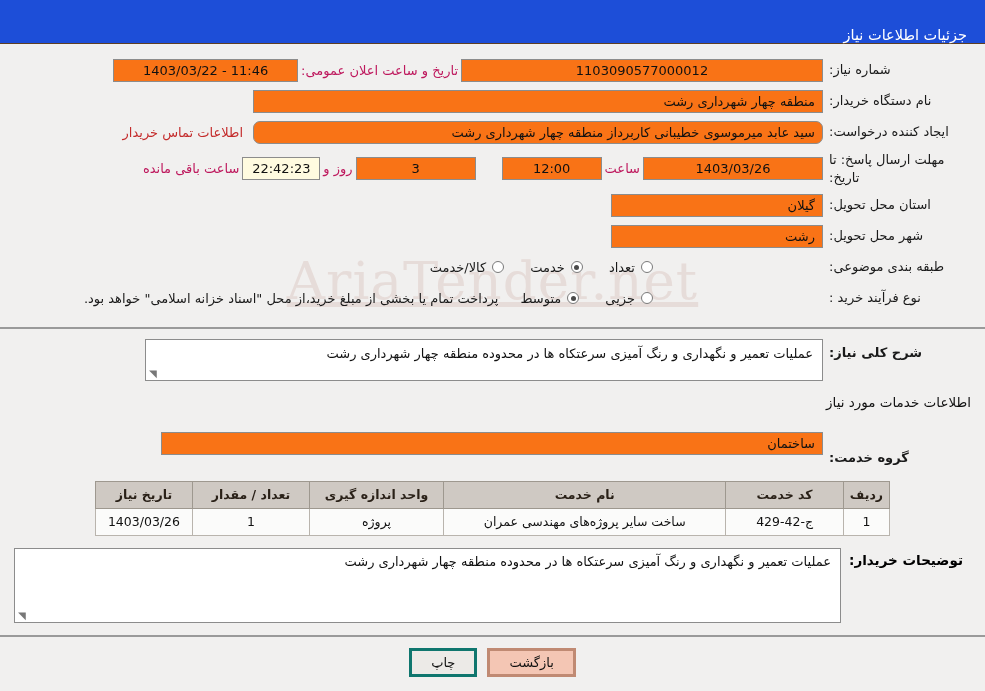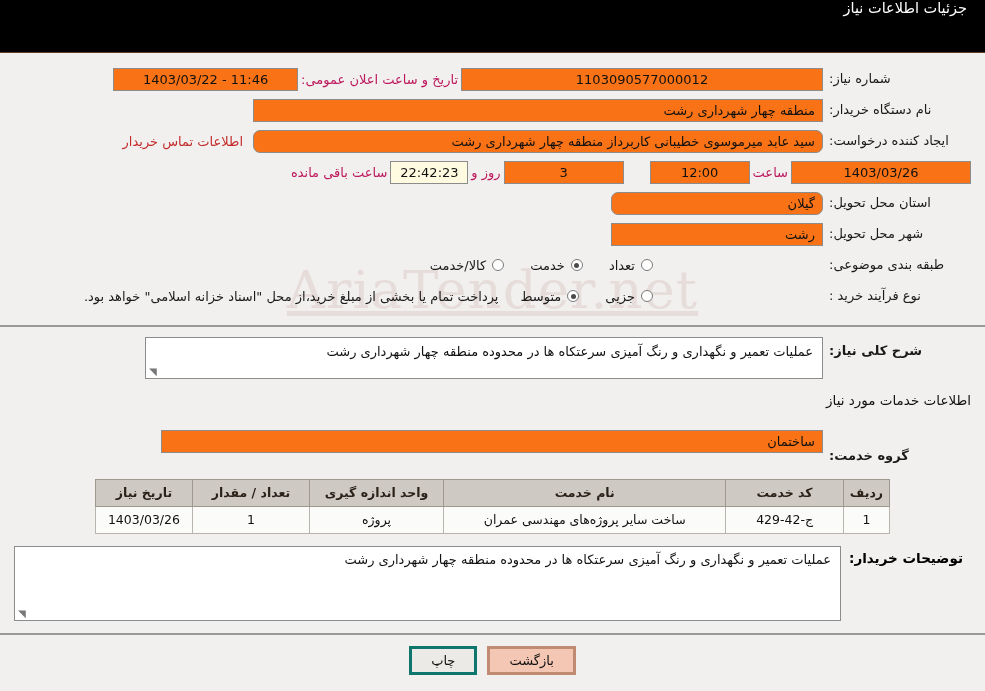--- a/index.html
+++ b/index.html
@@ -11,25 +11,25 @@
     direction: rtl;
   }
   #page {
     position: relative;
     width: 985px; height: 691px;
     background: #f1f0ef;
     overflow: hidden;
   }
   
   .header {
-    height: 53px;
-    background: #000000;
+    height: 44px;
+    background: #1d4ed8;
     color: #ffffff;
     display: flex;
-    align-items: flex-start;
+    align-items: flex-end;
     justify-content: flex-start;
     padding: 0 18px;
     font-size: 14.5px;
     border-bottom: 1px solid #5e3f24;
   }
   
   .panel {
     background: #f1f0ef;
     border-bottom: 2px solid #9a9a9a;
   }
@@ -64,21 +64,21 @@
     align-items: center;
     padding: 0 7px;
     overflow: hidden;
     white-space: nowrap;
   }
   .field.center { justify-content: center; }
   .field.right { justify-content: flex-start; }
   .f-num { width: 362px; }
   .f-org { width: 570px; }
   .f-req { width: 570px; border-radius: 7px; }
-  .f-prov { width: 212px; border-radius: 7px; }
+  .f-prov { width: 212px; }
   .f-city { width: 212px; }
   .f-date-pub { width: 185px; }
   .f-deadline { width: 180px; }
   .f-time { width: 100px; }
   .f-days { width: 120px; }
   .f-remain { width: 78px; background:#fffbe0; }
 
   .inline-lbl {
     font-size: 13px;
     color: #be185d;
@@ -271,20 +271,21 @@
       <div class="field right f-org">منطقه چهار شهرداری رشت</div>
     </div>
 
     <div class="row">
       <div class="lbl lbl-w">ایجاد کننده درخواست:</div>
       <div class="field right f-req">سید عابد میرموسوی خطیبانی کاربرداز منطقه چهار شهرداری رشت</div>
       <a class="link">اطلاعات تماس خریدار</a>
     </div>
 
     <div class="row">
+      <div class="lbl lbl-w">مهلت ارسال پاسخ: تا تاریخ:</div>
       <div class="field center f-deadline">1403/03/26</div>
       <div class="inline-lbl">ساعت</div>
       <div class="field center f-time">12:00</div>
       <div class="field center f-days" style="margin-right:26px">3</div>
       <div class="inline-lbl">روز و</div>
       <div class="field center f-remain">22:42:23</div>
       <div class="inline-lbl">ساعت باقی مانده</div>
     </div>
 
     <div class="row">

